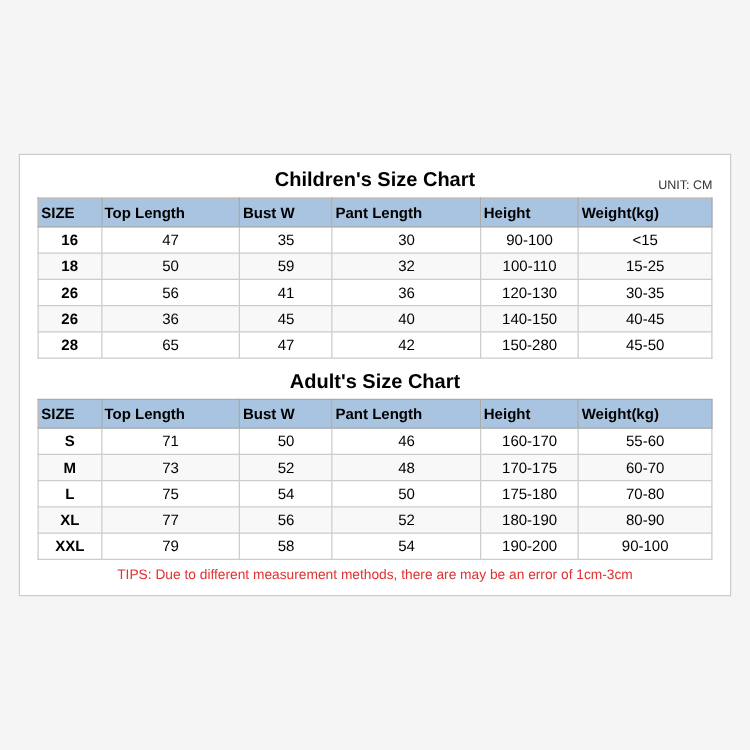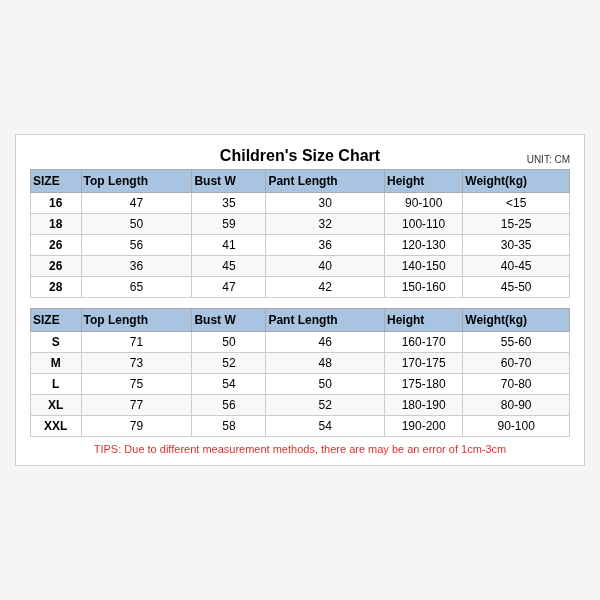--- a/index.html
+++ b/index.html
@@ -133,28 +133,31 @@
           <td>45</td>
           <td>40</td>
           <td>140-150</td>
           <td>40-45</td>
         </tr>
         <tr>
           <td>28</td>
           <td>65</td>
           <td>47</td>
           <td>42</td>
-          <td>150-160</td>
+          <td>150-280</td>
           <td>45-50</td>
         </tr>
       </tbody>
   </table>
 
   <div class="section-gap"></div>
 
+  <div class="section-title-row">
+    <span class="section-title">Adult's Size Chart</span>
+  </div>
 
   <table>
     <thead>
       <tr>
         <th>SIZE</th>
         <th>Top Length</th>
         <th>Bust W</th>
         <th>Pant Length</th>
         <th>Height</th>
         <th>Weight(kg)</th>

